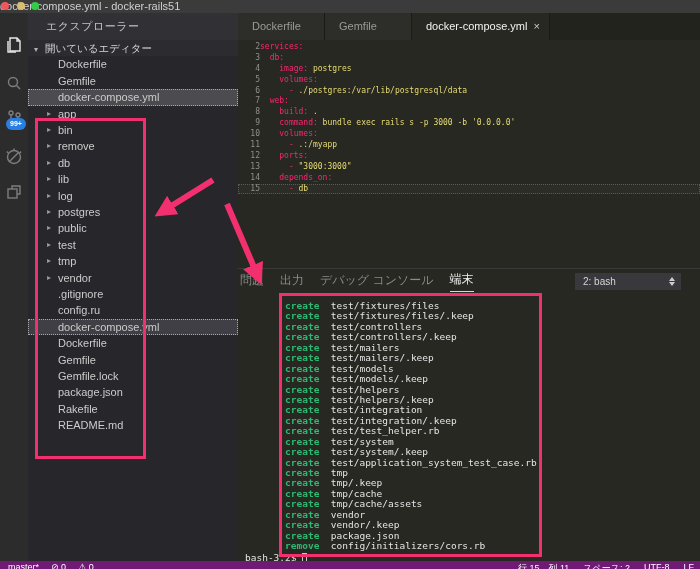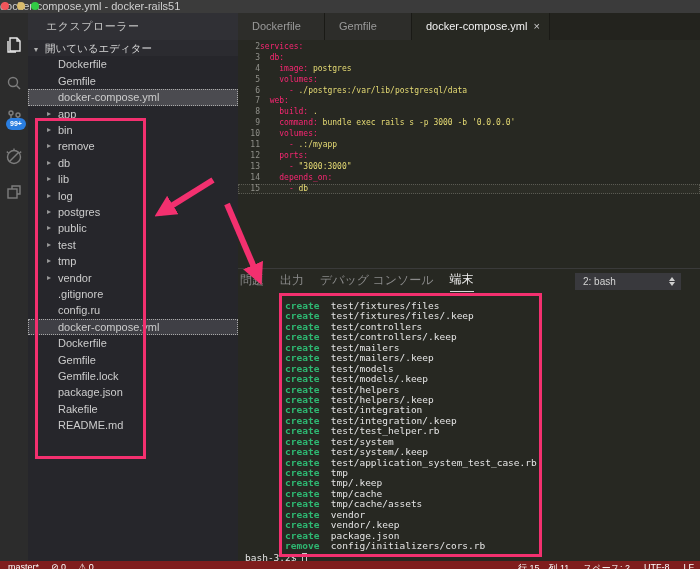--- a/index.html
+++ b/index.html
@@ -66,21 +66,21 @@
   .spinner i.dn { bottom:1px; border-top:4px solid #cfcfcf; }
 
   .terminal { position:absolute; left:7px; top:32px; width:450px; font-family:"DejaVu Sans Mono",monospace;
     font-size:9.5px; color:#e5e5e5; }
   .tline { height:10.45px; line-height:10.45px; white-space:pre; }
   .tline .op { color:#2eb872; font-weight:bold; }
   .promptline { height:11px; line-height:11px; white-space:pre; }
   .cursor { display:inline-block; width:5px; height:9px; border:1px solid #c7c7c7; vertical-align:-1px; }
 
   
-  .statusbar { position:absolute; left:0; top:561px; width:700px; height:8px; background:#7f1d1d;
+  .statusbar { position:absolute; left:0; top:561px; width:700px; height:8px; background:#701a75;
     overflow:hidden; color:#ffffff; font-size:9px; }
   .sb-left { position:absolute; left:8px; top:1px; display:flex; gap:12px; white-space:nowrap; }
   .sb-right { position:absolute; right:6px; top:1px; display:flex; gap:14px; white-space:nowrap; }
 
   
   .ann-rect { position:absolute; border:3px solid #f3306f; z-index:40; pointer-events:none; }
   .rect1 { left:35px; top:118px; width:111px; height:341px; }
   .rect2 { left:279px; top:293px; width:263px; height:264px; }
   .ann-svg { position:absolute; left:0; top:0; width:700px; height:569px; z-index:50; pointer-events:none; }
 </style>

